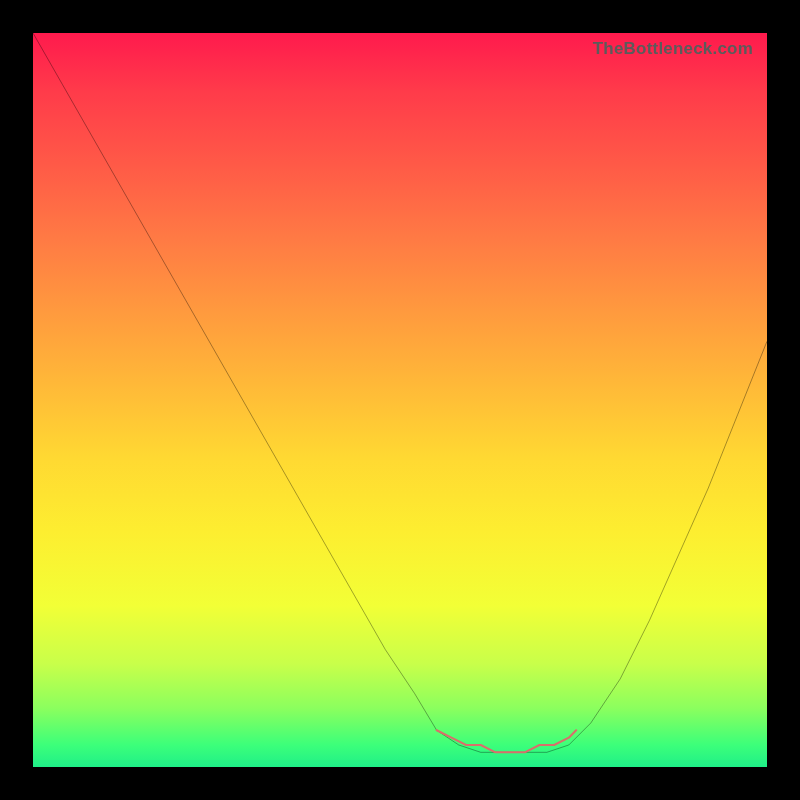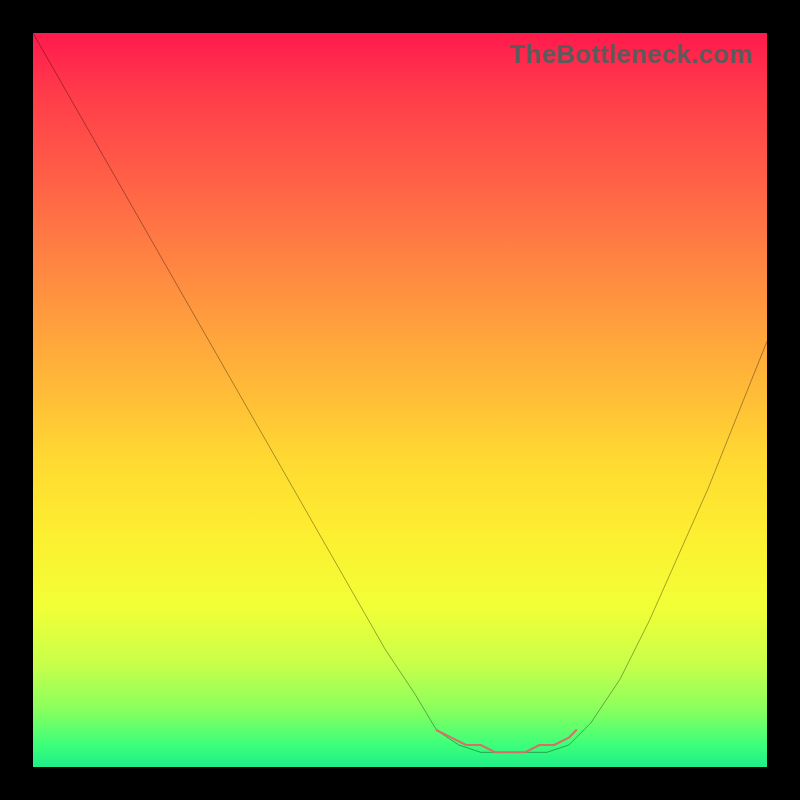--- a/index.html
+++ b/index.html
@@ -36,21 +36,21 @@
       #c8ff4a 86%,
       #8bff5e 92%,
       #3cff7a 97%,
       #1fef88 100%);
   }
   .watermark {
     position: absolute;
     top: 6px;
     right: 14px;
     color: #5b5b5b;
-    font-size: 26px;
+    font-size: 17px;
     font-weight: 600;
     letter-spacing: 0.2px;
     user-select: none;
   }
   svg.curve {
     position: absolute;
     inset: 0;
     width: 100%;
     height: 100%;
     pointer-events: none;

